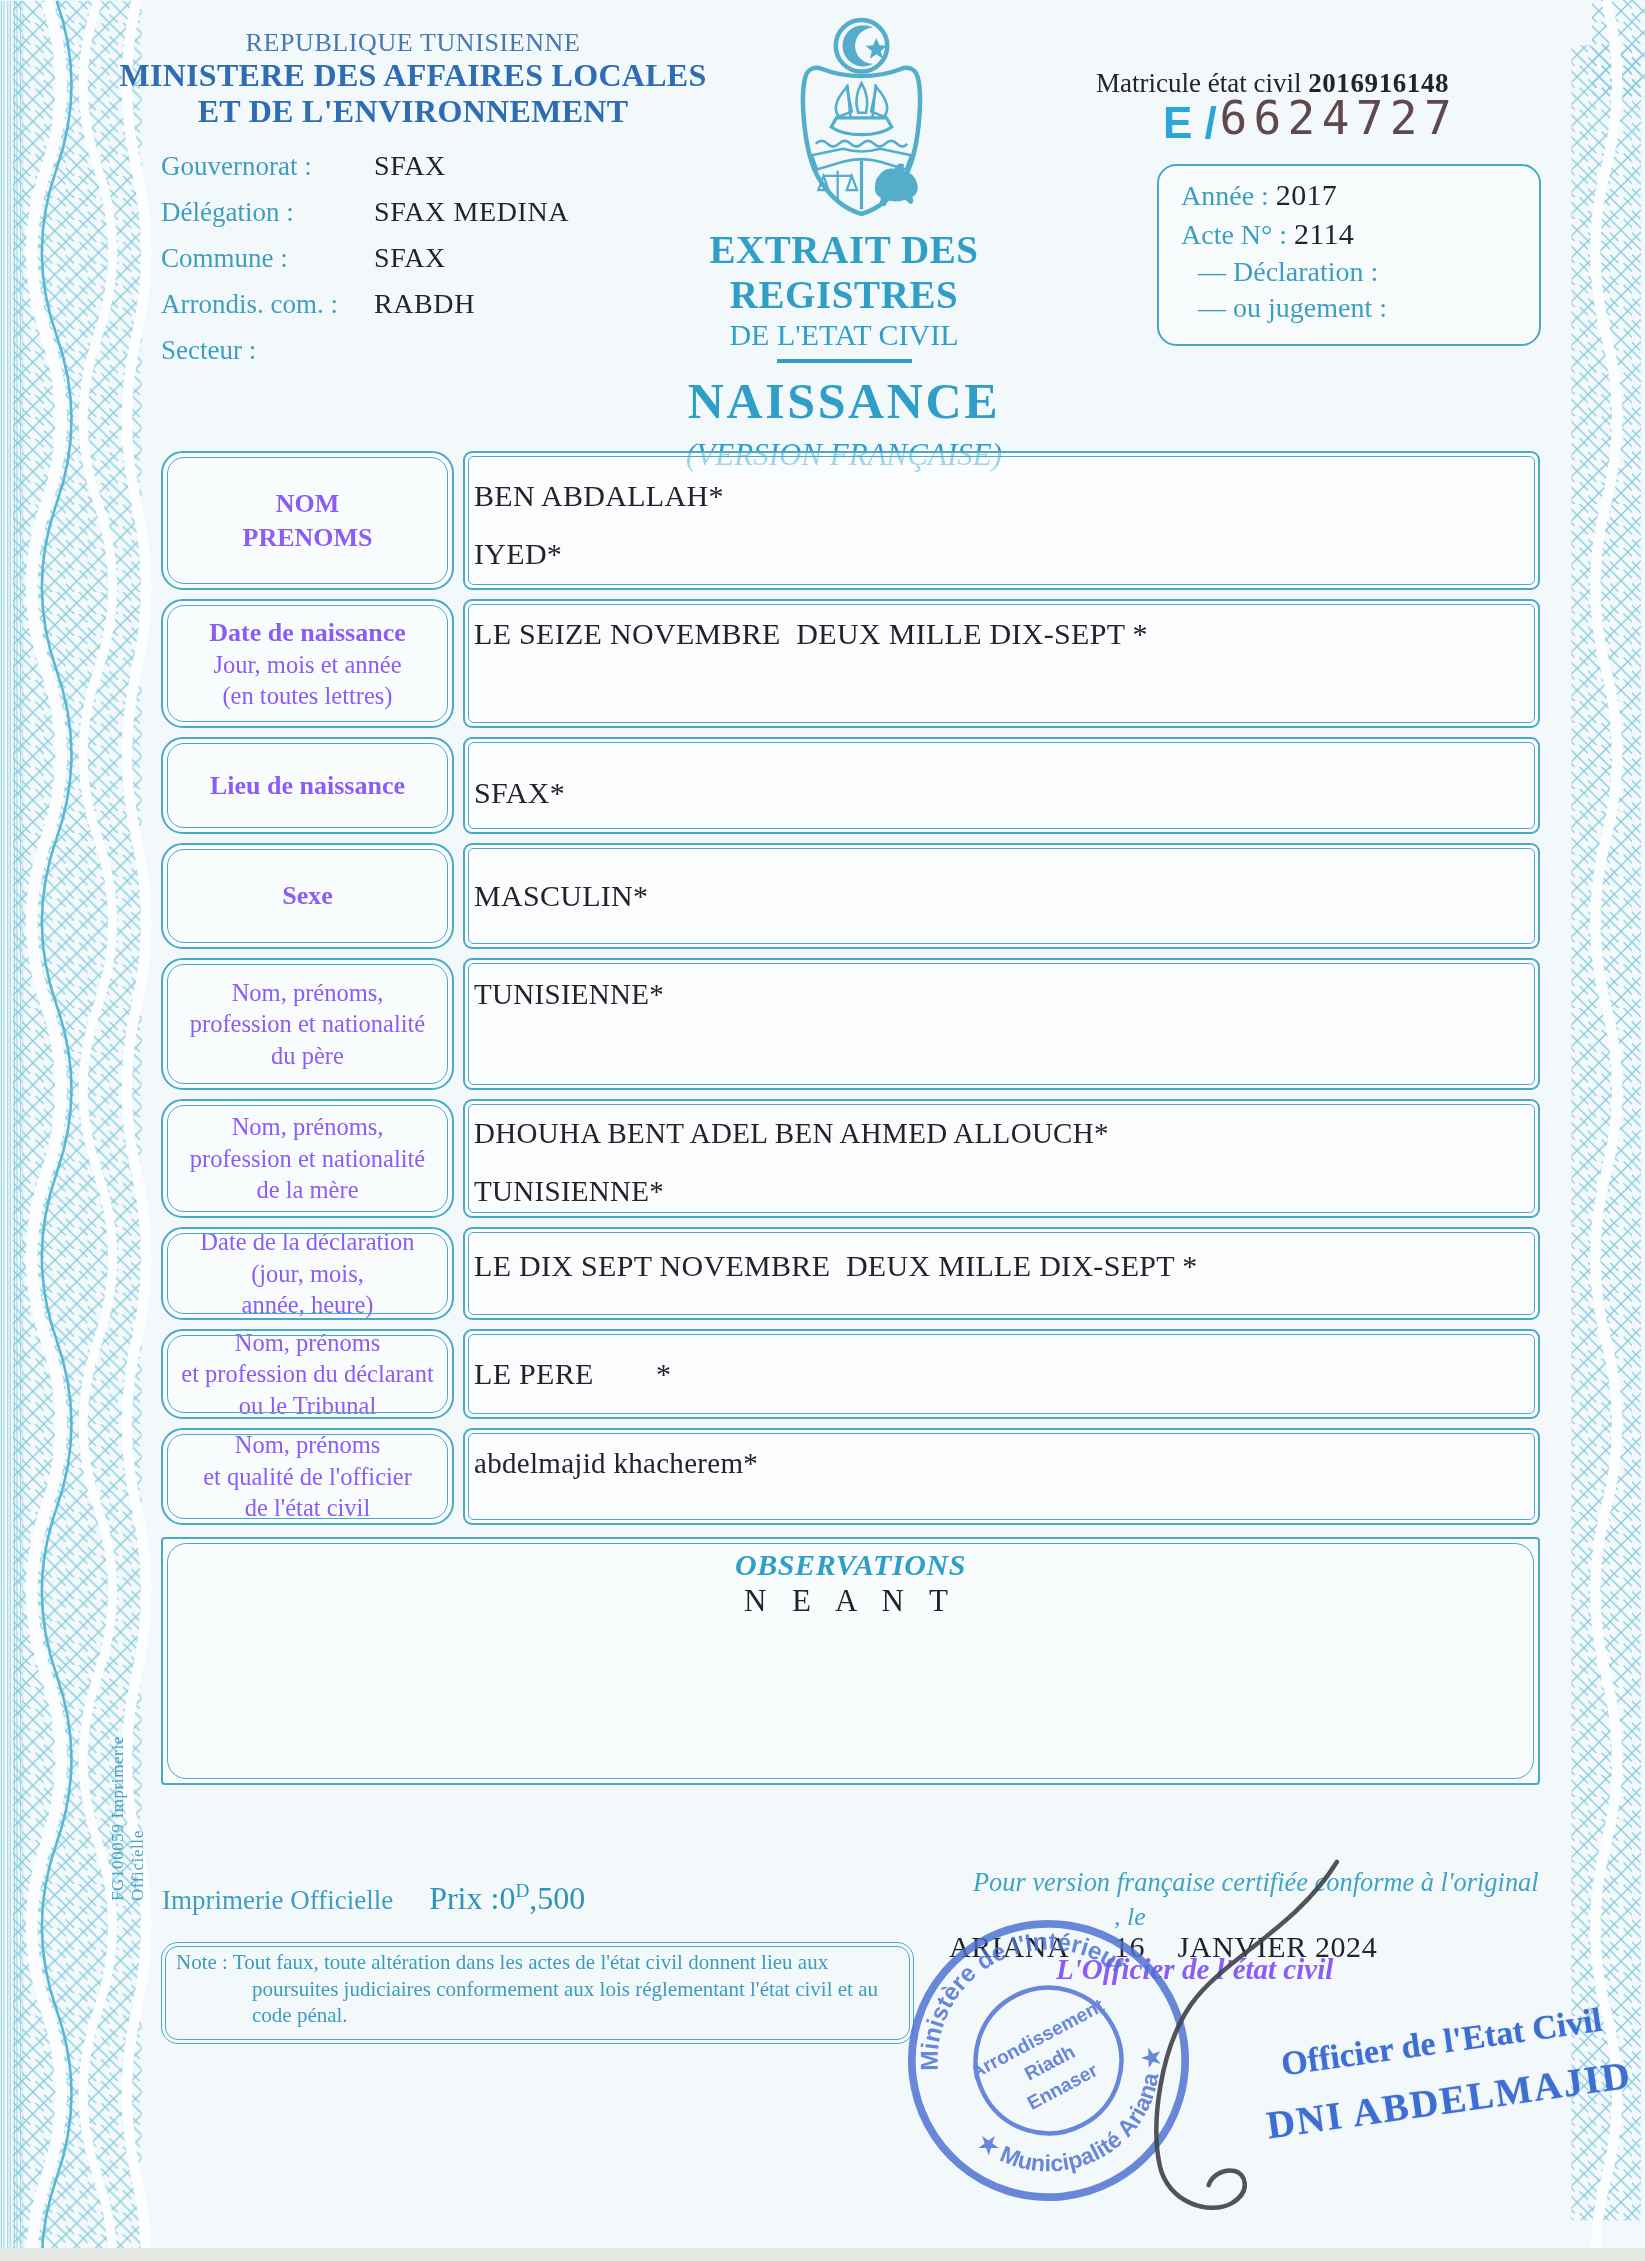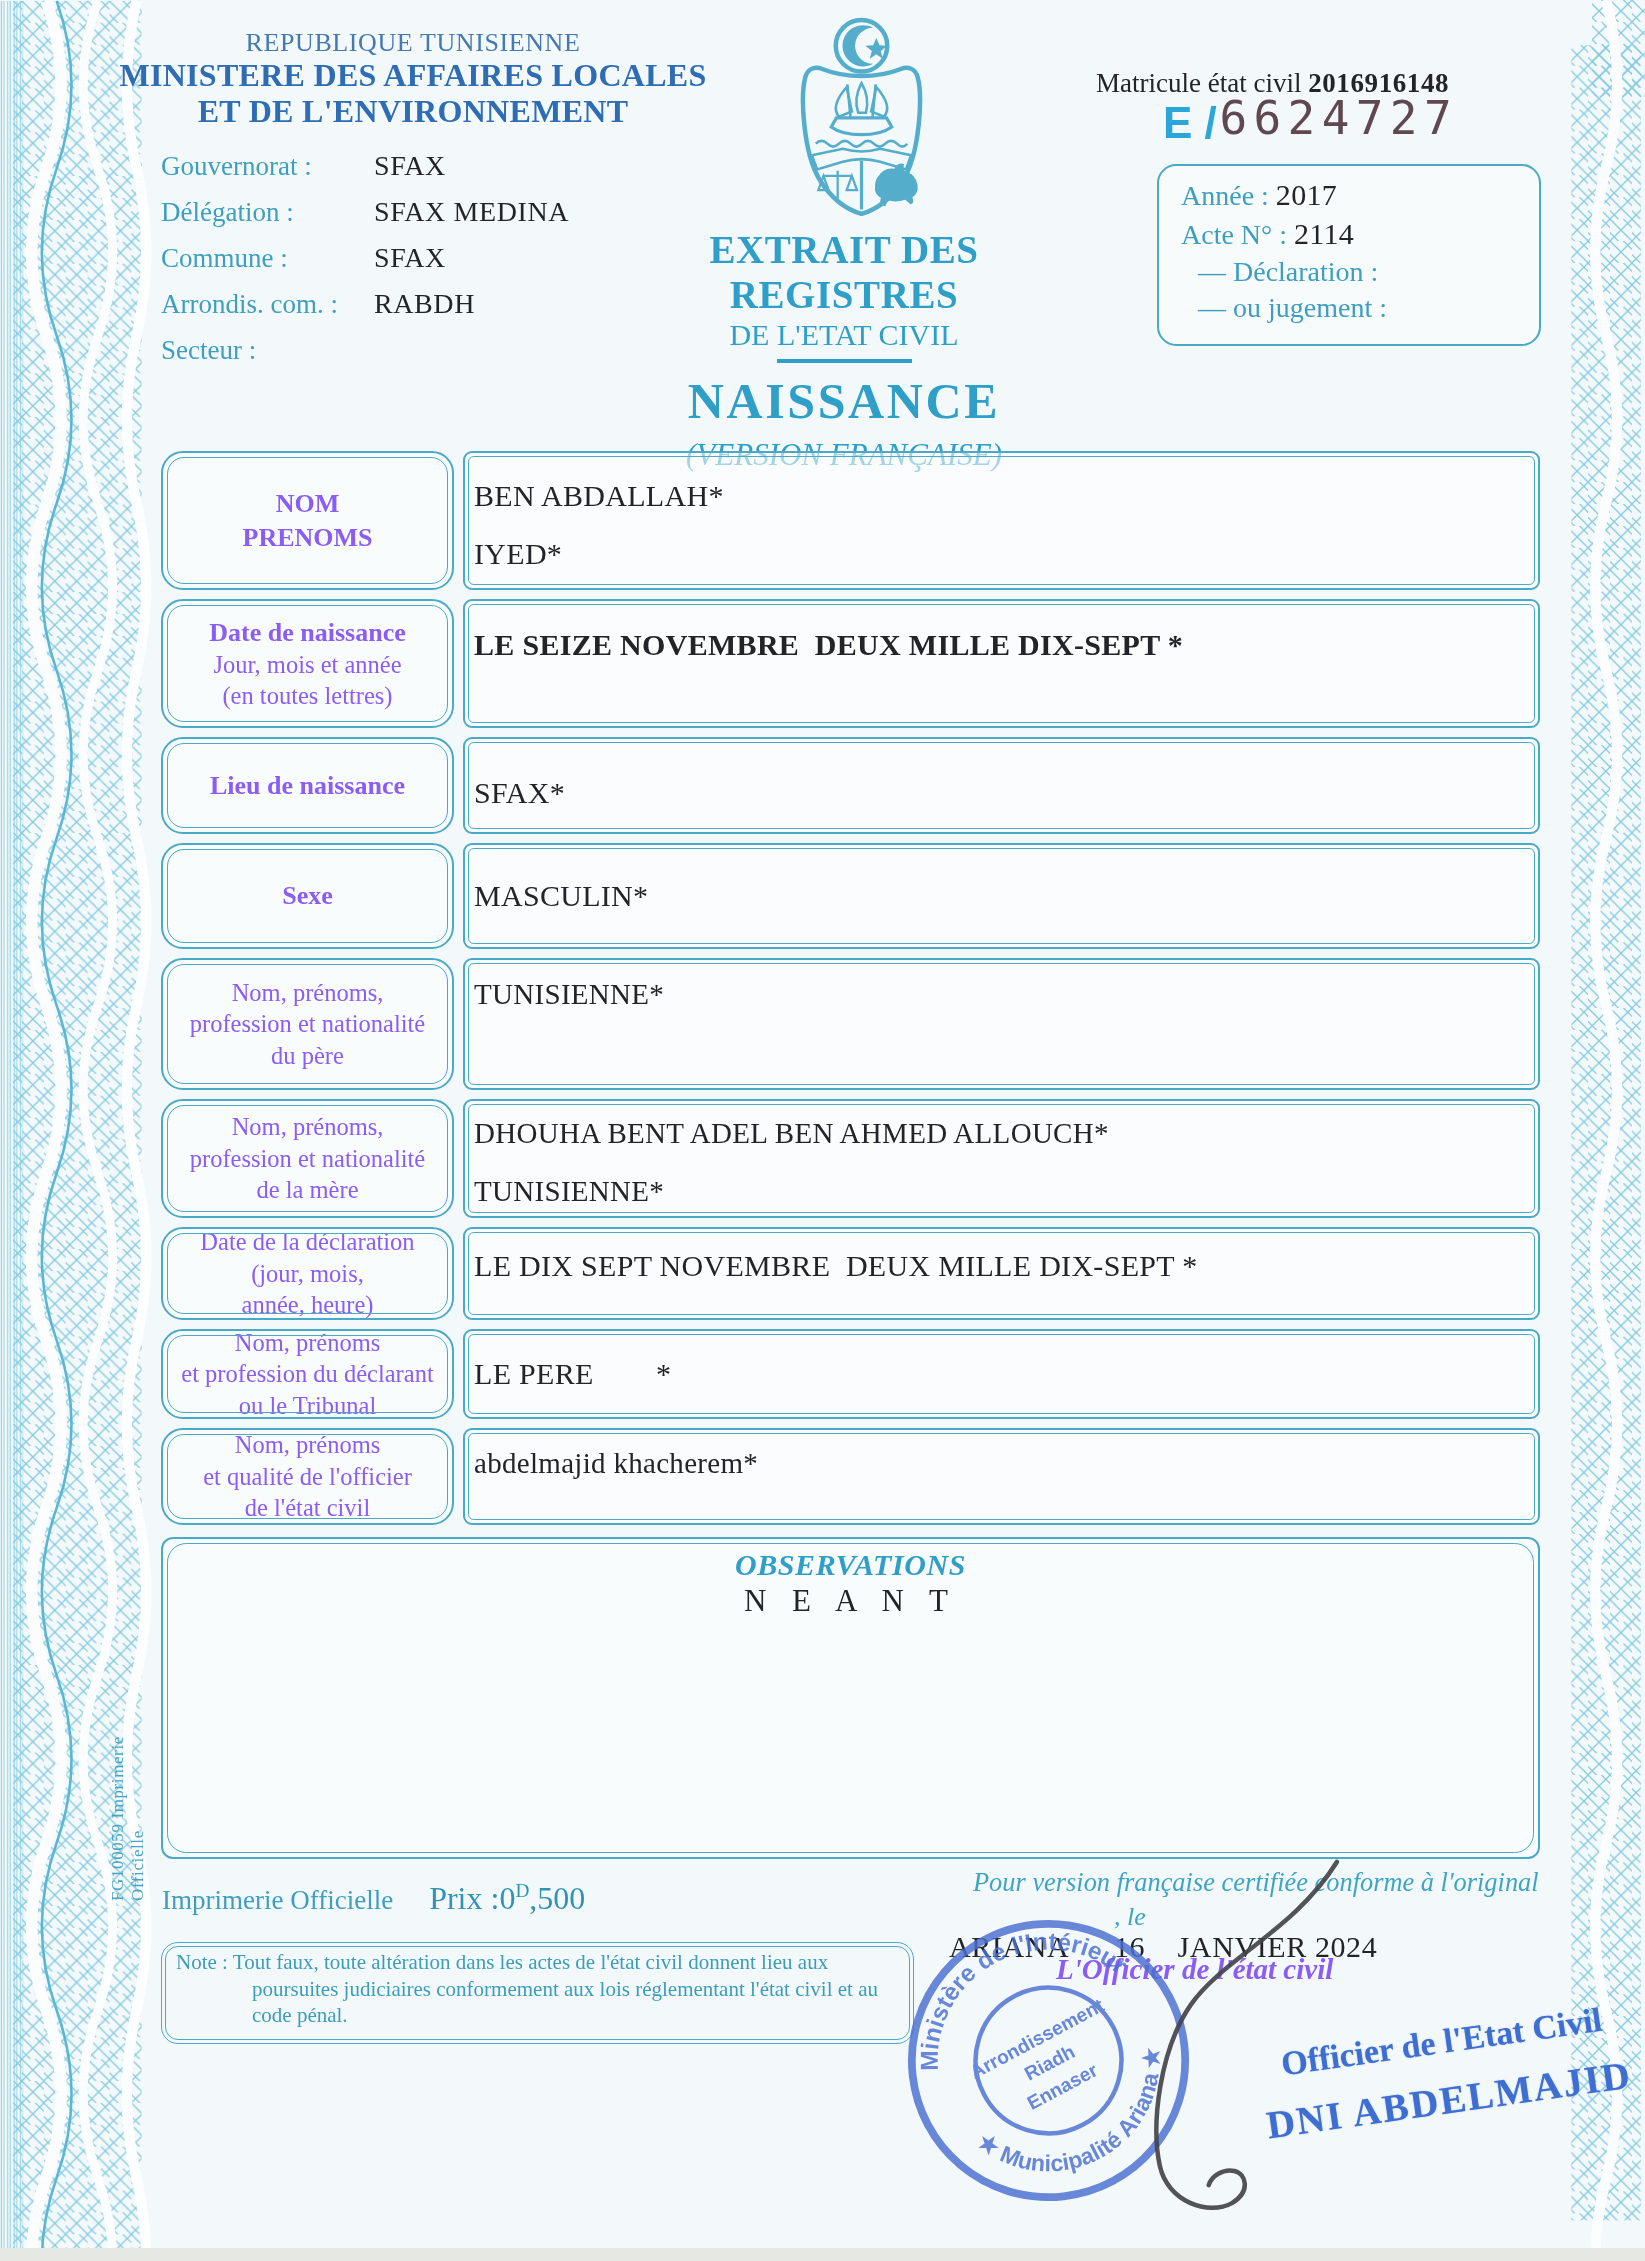--- a/index.html
+++ b/index.html
@@ -51,27 +51,27 @@
   .row{display:flex;gap:9px;margin-bottom:9px;}
   .lbox{width:293px;flex:0 0 293px;border:2.6px solid #49a9c6;border-radius:22px;background:rgba(255,255,255,.45);
         display:flex;flex-direction:column;justify-content:center;align-items:center;text-align:center;position:relative;box-sizing:border-box;}
   .lbox::before{content:"";position:absolute;inset:3.9px;border:1.3px solid #49a9c6;border-radius:17px;pointer-events:none;}
   .vbox{flex:1;border:2.6px solid #49a9c6;border-radius:9px;background:rgba(255,255,255,.55);position:relative;box-sizing:border-box;padding:3.9px 6.4px 3.9px 9px;}
   .vbox::before{content:"";position:absolute;inset:3.2px;border:1.3px solid #49a9c6;border-radius:5.8px;pointer-events:none;}
   .lab{font-size:24.5px;color:#8b5cf6;line-height:1.28;}
   .lab.b{font-weight:bold;font-size:26px;}
   .val{font-size:30px;color:#23242a;letter-spacing:0.3px;white-space:pre;}
   .v-split{display:flex;flex-direction:column;justify-content:space-between;padding-top:26px;padding-bottom:17px;}
-  .v-top{padding-top:27px;font-weight:bold;}
+  .v-top{padding-top:16px;}
   .v-flush{padding-top:20px;}
   .v-center{display:flex;align-items:center;}
   .v-centerlow{display:flex;align-items:center;padding-top:19.3px;}
 
   
-  #obs{position:absolute;left:161px;top:1537px;width:1379px;height:322px;border:2.6px solid #49a9c6;border-radius:12px;background:rgba(255,255,255,.5);box-sizing:border-box;text-align:center;}
+  #obs{position:absolute;left:161px;top:1537px;width:1379px;height:248px;border:2.6px solid #49a9c6;border-radius:4px;background:rgba(255,255,255,.5);box-sizing:border-box;text-align:center;}
   #obs::before{content:"";position:absolute;inset:3.9px;border:1.3px solid #49a9c6;border-radius:19.3px;pointer-events:none;}
   .obs-title{margin-top:9px;font-size:30px;font-weight:bold;font-style:italic;color:#2f9fc8;letter-spacing:0.6px;}
   .obs-val{font-size:31px;font-weight:normal;color:#23242a;letter-spacing:9px;margin-top:1.3px;}
 
   
   #print-code{position:absolute;left:108px;top:1669px;height:232px;writing-mode:vertical-rl;transform:rotate(180deg);font-size:17px;color:#4aa3c2;letter-spacing:0.6px;}
   #imprimerie-line{position:absolute;left:162px;top:1880px;}
   #imprimerie-line .imp{font-size:27px;color:#3e9ec0;}
   #imprimerie-line .prix{font-size:32px;color:#2f93b8;margin-left:36px;}
   #imprimerie-line sup{font-size:19.3px;}

